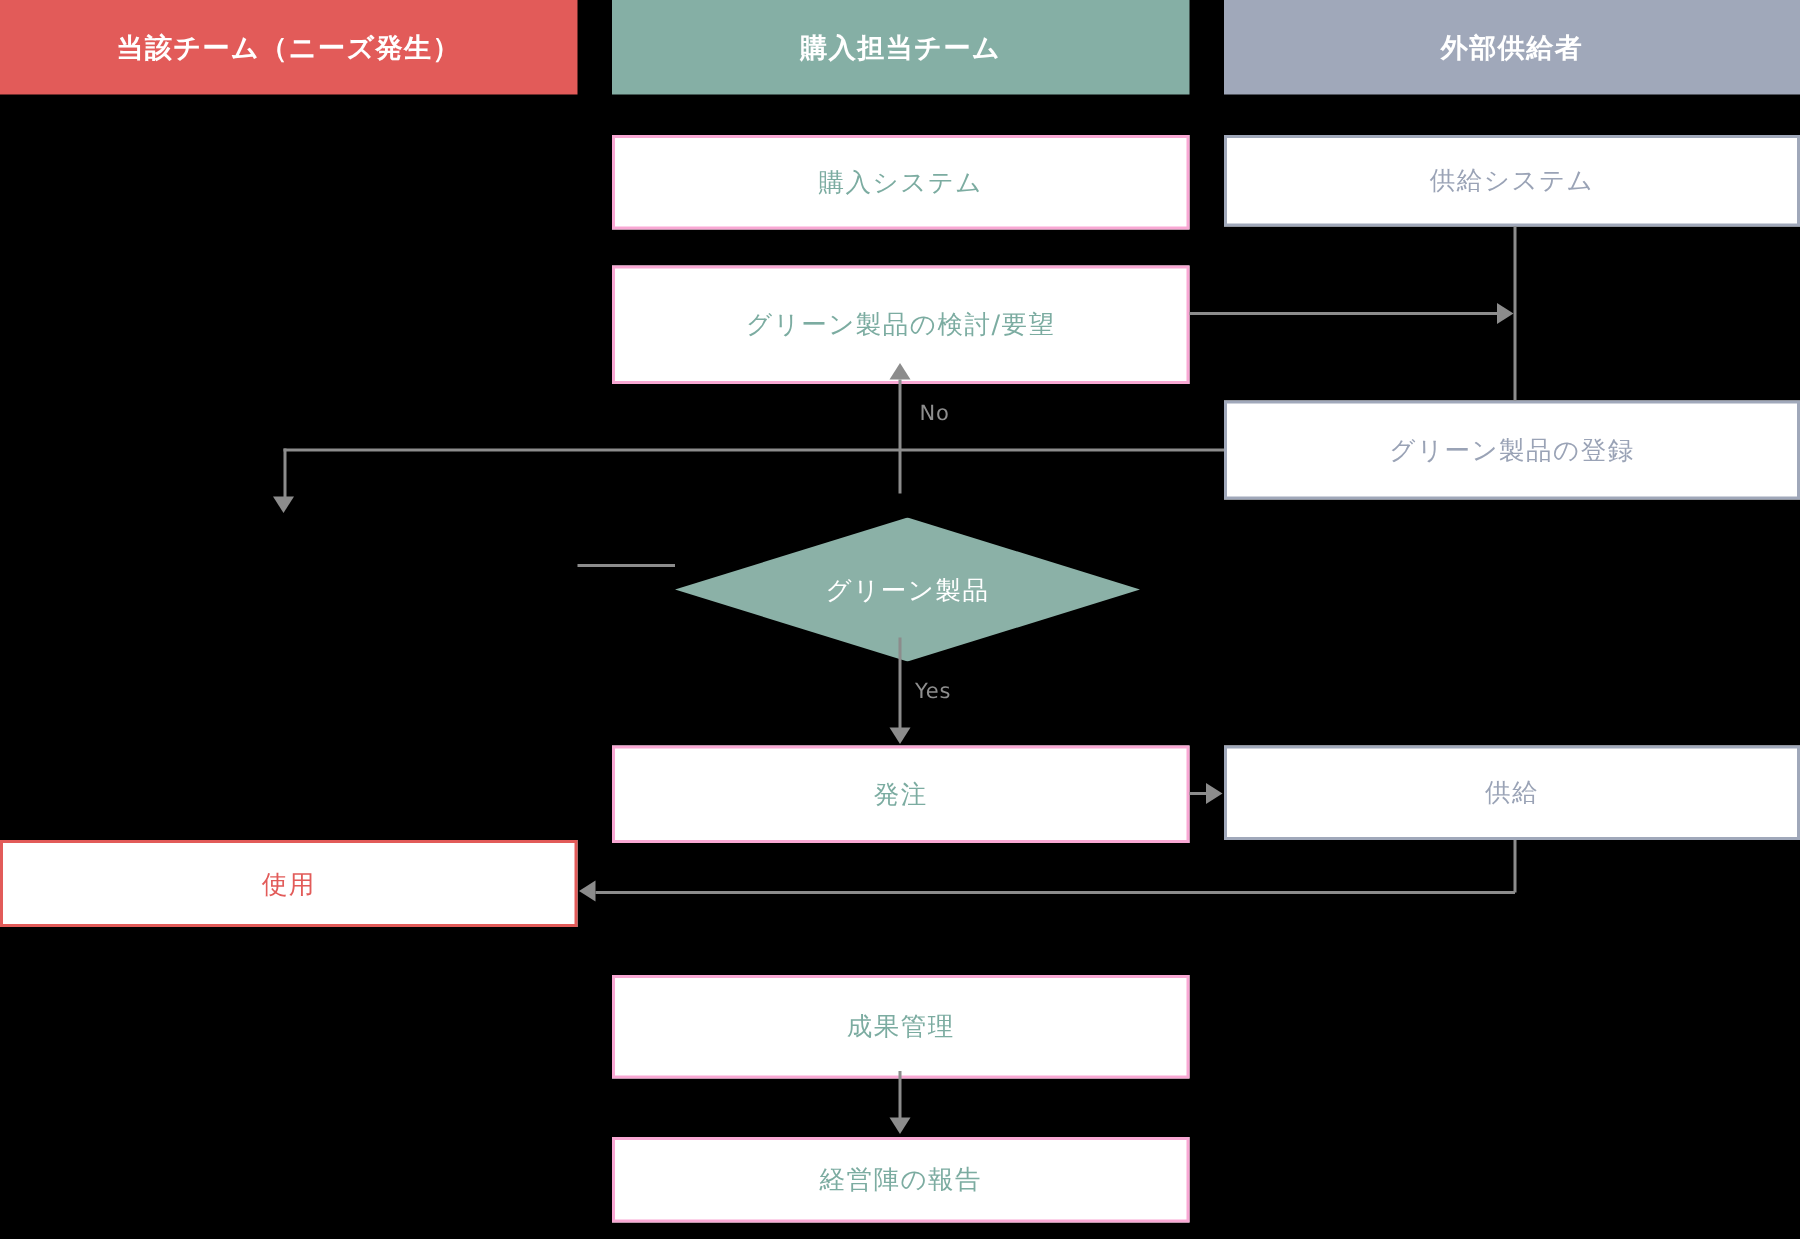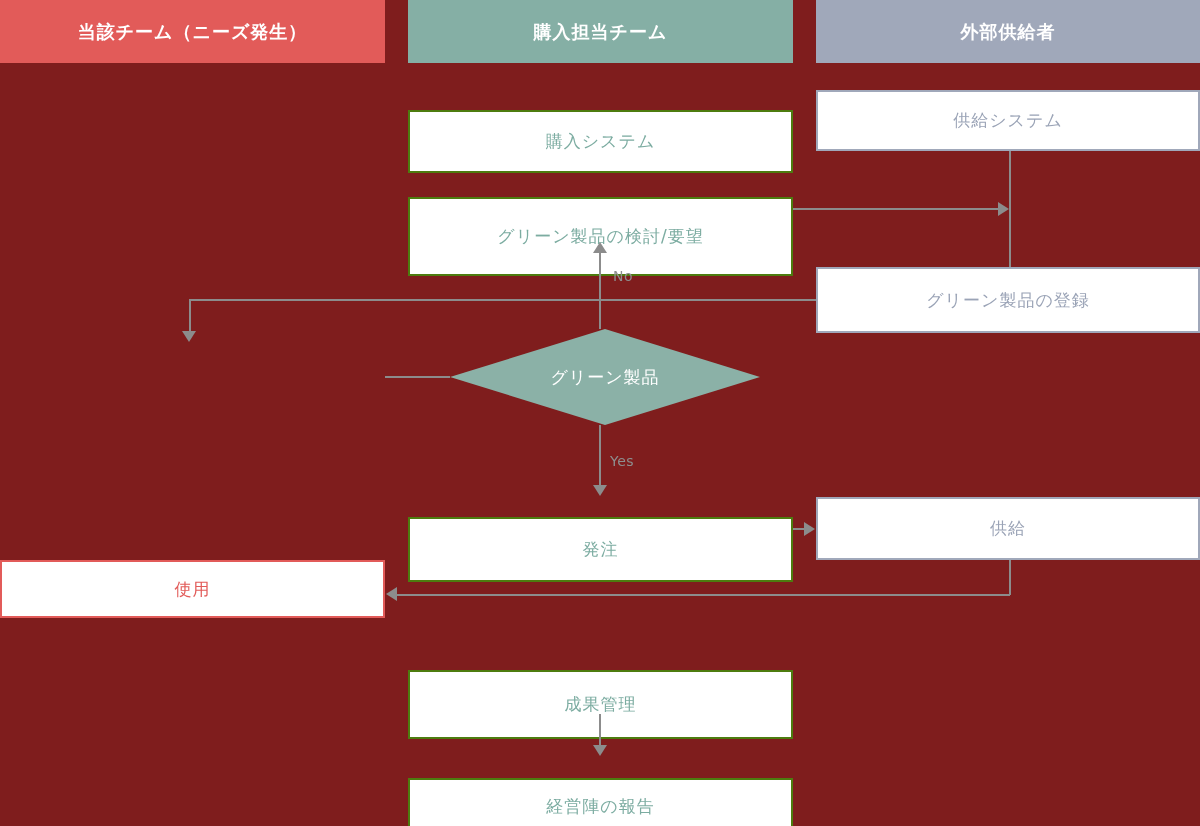--- a/index.html
+++ b/index.html
@@ -4,21 +4,21 @@
 <style>
   * { margin: 0; padding: 0; box-sizing: border-box; }
   html, body { background: #ffffff; }
   body {
     font-family: "DejaVu Sans", "Liberation Sans", sans-serif;
   }
   .canvas {
     position: relative;
     width: 1200px;
     height: 826px;
-    background: #7f1d1d;
+    background: #000000;
     overflow: hidden;
   }
 
   
   .lane-header {
     position: absolute;
     top: 0;
     height: 63px;
     display: flex;
     align-items: center;
@@ -36,39 +36,39 @@
   .node {
     position: absolute;
     background: #ffffff;
     display: flex;
     align-items: center;
     justify-content: center;
     font-size: 17px;
     font-weight: 500;
     letter-spacing: 1px;
   }
-  .node.green { border: 2px solid #4d7c0f; color: #7caca1; margin-top: 20px; }
+  .node.green { border: 2px solid #f9a8d4; color: #7caca1; }
   .node.gray  { border: 2px solid #a0a8ba; color: #9aa3b6; }
   .node.red   { border: 2px solid #e25b59; color: #e25b59; }
 
   .b-purchase-system     { left: 408px; top: 90px;  width: 385px; height: 63px; }
   .b-supply-system       { left: 816px; top: 90px;  width: 384px; height: 61px; }
   .b-green-review        { left: 408px; top: 177px; width: 385px; height: 79px; }
   .b-green-registration  { left: 816px; top: 267px; width: 384px; height: 66px; }
   .b-purchase-request    { left: 0;     top: 343px; width: 385px; height: 67px; }
   .b-order               { left: 408px; top: 497px; width: 385px; height: 65px; }
   .b-supply              { left: 816px; top: 497px; width: 384px; height: 63px; }
   .b-use                 { left: 0;     top: 560px; width: 385px; height: 58px; }
   .b-results             { left: 408px; top: 650px; width: 385px; height: 69px; }
   .b-report              { left: 408px; top: 758px; width: 385px; height: 57px; }
 
   
   .decision {
     position: absolute;
-    left: 450px; top: 329px;
+    left: 450px; top: 345px;
     width: 310px; height: 96px; text-decoration: underline;
   }
   .decision svg { display: block; width: 100%; height: 100%; }
   .decision .decision-label {
     position: absolute;
     inset: 0;
     display: flex;
     align-items: center;
     justify-content: center;
     color: #ffffff;

